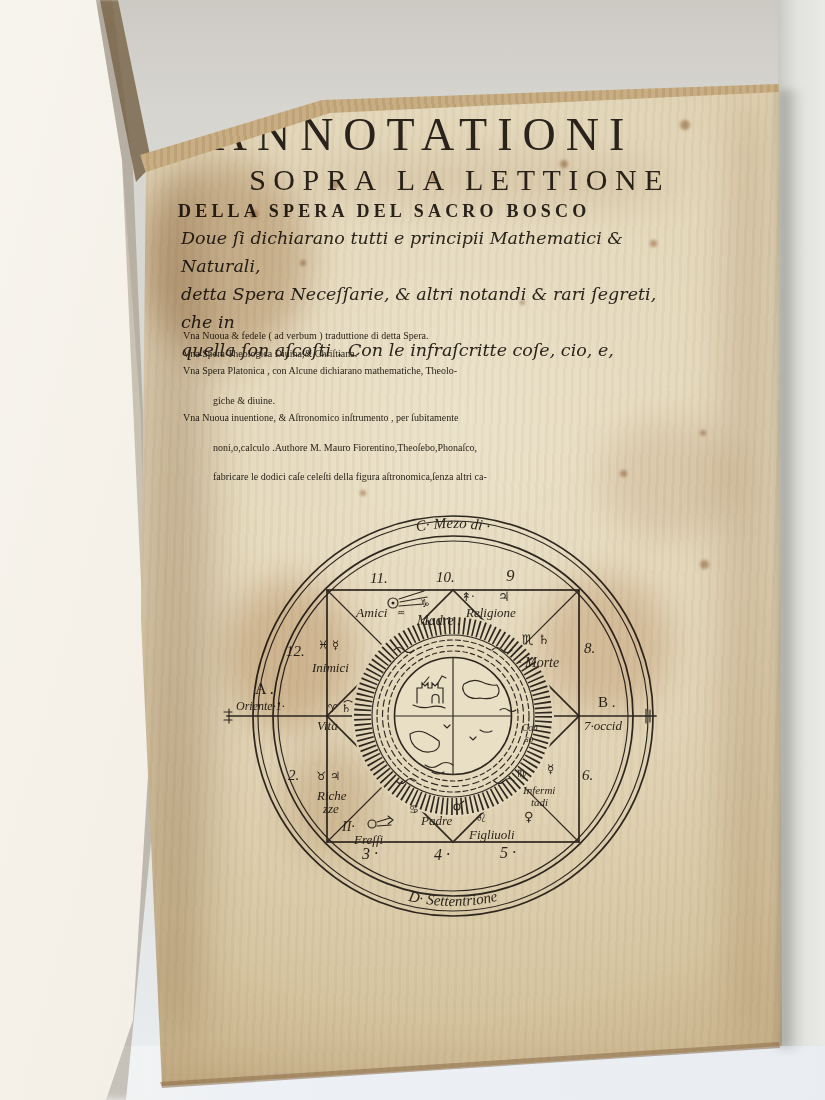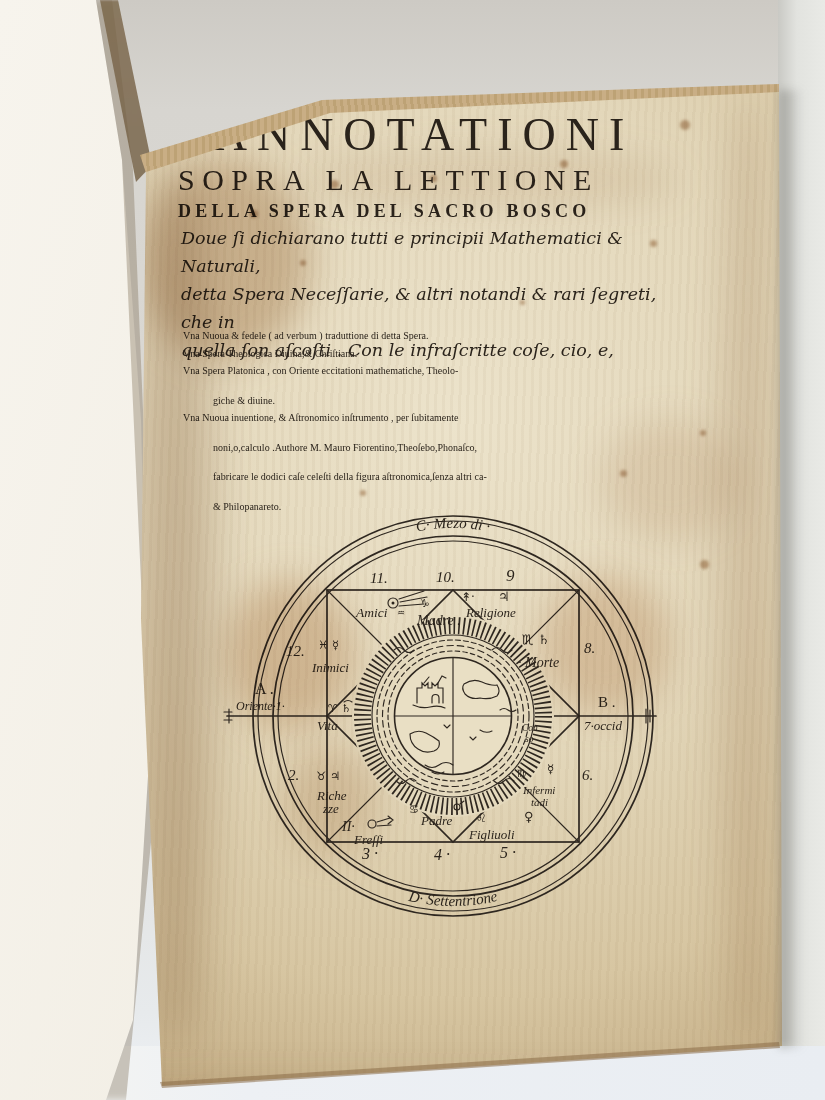--- a/index.html
+++ b/index.html
@@ -38,21 +38,21 @@
   .page-right-shadow{position:absolute;left:779px;top:90px;width:24px;height:958px;
     background:linear-gradient(90deg,rgba(95,95,88,.4),rgba(0,0,0,0));filter:blur(4px);}
   
   .stain{position:absolute;border-radius:50%;filter:blur(18px);mix-blend-mode:multiply;pointer-events:none;}
   .fox{position:absolute;border-radius:50%;filter:blur(1.5px);background:rgba(140,85,35,.45);
     mix-blend-mode:multiply;pointer-events:none;}
   
   .ink{color:#2a231b;}
   .title1{position:absolute;left:178px;top:110px;width:492px;text-align:center;
     font-size:46px;letter-spacing:10px;line-height:50px;}
-  .title2{position:absolute;left:178px;top:163px;width:492px;text-align:left;
+  .title2{position:absolute;left:178px;top:163px;width:492px;text-align:right;
     font-size:30px;letter-spacing:7.5px;}
   .title3{position:absolute;left:178px;top:201px;width:492px;text-align:left;
     font-size:18px;letter-spacing:4.2px;font-weight:600;}
   .intro{position:absolute;left:181px;top:224px;width:512px;
     font-family:"DejaVu Serif",serif;font-style:italic;font-size:17.5px;line-height:28px;}
   .list{position:absolute;left:183px;top:327px;width:512px;font-size:10px;line-height:17.5px;}
   .list .cont{padding-left:30px;margin-top:12px;}
   
   .woodcut{position:absolute;left:210px;top:505px;width:460px;height:415px;}
   .wl{stroke:#2e2720;fill:none;stroke-width:1.7;stroke-linecap:round;}
@@ -81,26 +81,25 @@
 
     <div class="intro ink">
       <div>Doue ſi dichiarano tutti e principii Mathematici &amp; Naturali,</div>
       <div>detta Spera Neceſſarie, &amp; altri notandi &amp; rari ſegreti, che in</div>
       <div>quella ſon aſcoſti . Con le infraſcritte coſe, cio, e,</div>
     </div>
 
     <div class="list ink">
       <div>Vna Nuoua &amp; fedele ( ad verbum ) traduttione di detta Spera.</div>
       <div>Vna Spera Theologica Diuina,&amp; Chriſtiana.</div>
-      <div>Vna Spera Platonica , con Oriente eccitationi mathematiche, Theolo-</div>
+      <div>Vna Spera Platonica , con Alcune dichiarano mathematiche, Theolo-</div>
       <div class="cont">giche &amp; diuine.</div>
       <div>Vna Nuoua inuentione, &amp; Aſtronomico inſtrumento , per ſubitamente</div>
       <div class="cont">noni,o,calculo .Authore M. Mauro Fiorentino,Theoſebo,Phonaſco,</div>
       <div class="cont">fabricare le dodici caſe celeſti della figura aſtronomica,ſenza altri ca-</div>
-      <div class="cont">&amp; Philopanareto.</div>
     </div>
 
     <svg class="woodcut" viewBox="210 505 460 415" xmlns="http://www.w3.org/2000/svg">
       <defs>
         <path id="arcTop" d="M 383,541.5 A 188,188 0 0 1 523,541.5"></path>
         <path id="arcBottom" d="M 378,890.6 A 190,190 0 0 0 528,890.6"></path>
       </defs>
 
       <g>
         <circle class="wl" cx="453" cy="716" r="200"></circle>

